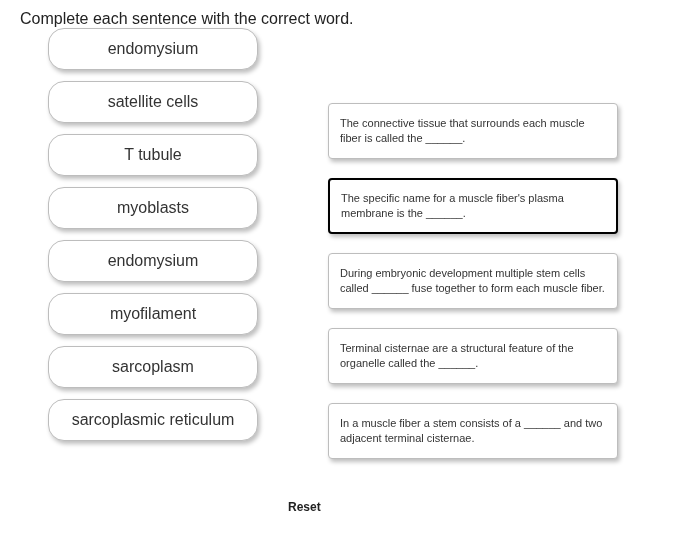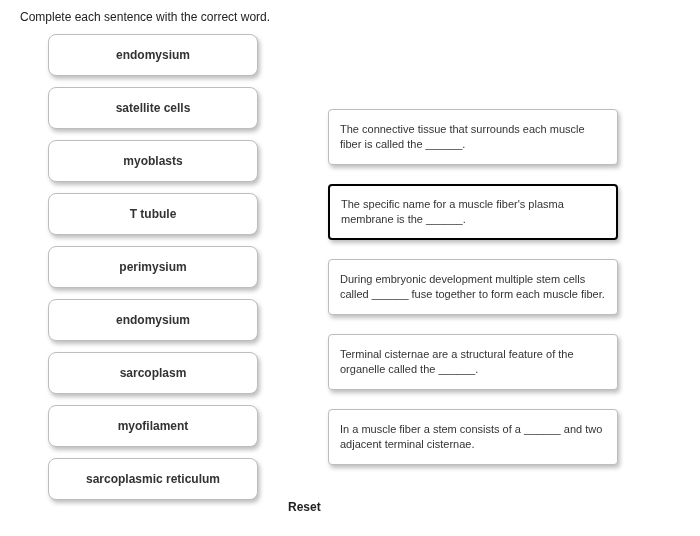--- a/index.html
+++ b/index.html
@@ -8,23 +8,22 @@
     background: #ffffff;
     width: 700px;
     height: 536px;
     overflow: hidden;
     position: relative;
   }
   .container {
     padding: 10px 20px;
   }
   .instruction {
-    font-size: 12px;
+    font-size: 16px;
     color: #222;
-    margin-bottom: 10px;
   }
   .columns {
     display: flex;
     gap: 70px;
   }
   .left-col {
     display: flex;
     flex-direction: column;
     gap: 11px;
     margin-left: 28px;
@@ -32,30 +31,29 @@
   .right-col {
     display: flex;
     flex-direction: column;
     gap: 19px;
     margin-top: 75px;
   }
   .term-box {
     width: 210px;
     height: 42px;
     border: 1px solid #bdbdbd;
-    border-radius: 8px;
+    border-radius: 16px;
     background: #ffffff;
     box-shadow: 2px 3px 4px rgba(0,0,0,0.25);
     display: flex;
     align-items: center;
     justify-content: center;
-    font-size: 12px;
+    font-size: 16px;
     color: #333;
     cursor: move;
-    font-weight: bold;
   }
   .target-box {
     width: 290px;
     min-height: 56px;
     border: 1px solid #bdbdbd;
     border-radius: 4px;
     background: #ffffff;
     box-shadow: 2px 3px 4px rgba(0,0,0,0.25);
     padding: 9px 11px;
     font-size: 11px;
@@ -81,26 +79,25 @@
 </head>
 <body>
 
 <div class="container">
   <div class="instruction">Complete each sentence with the correct word.</div>
 
   <div class="columns">
     <div class="left-col">
       <div class="term-box">endomysium</div>
       <div class="term-box">satellite cells</div>
+      <div class="term-box">T tubule</div>
       <div class="term-box">myoblasts</div>
-      <div class="term-box">T tubule</div>
-      <div class="term-box">perimysium</div>
       <div class="term-box">endomysium</div>
+      <div class="term-box">myofilament</div>
       <div class="term-box">sarcoplasm</div>
-      <div class="term-box">myofilament</div>
       <div class="term-box">sarcoplasmic reticulum</div>
     </div>
 
     <div class="right-col">
       <div class="target-box">
           <span>The connective tissue that surrounds each muscle fiber is called the ______.</span>
         </div>
       <div class="target-box selected">
           <span>The specific name for a muscle fiber's plasma membrane is the ______.</span>
         </div>

